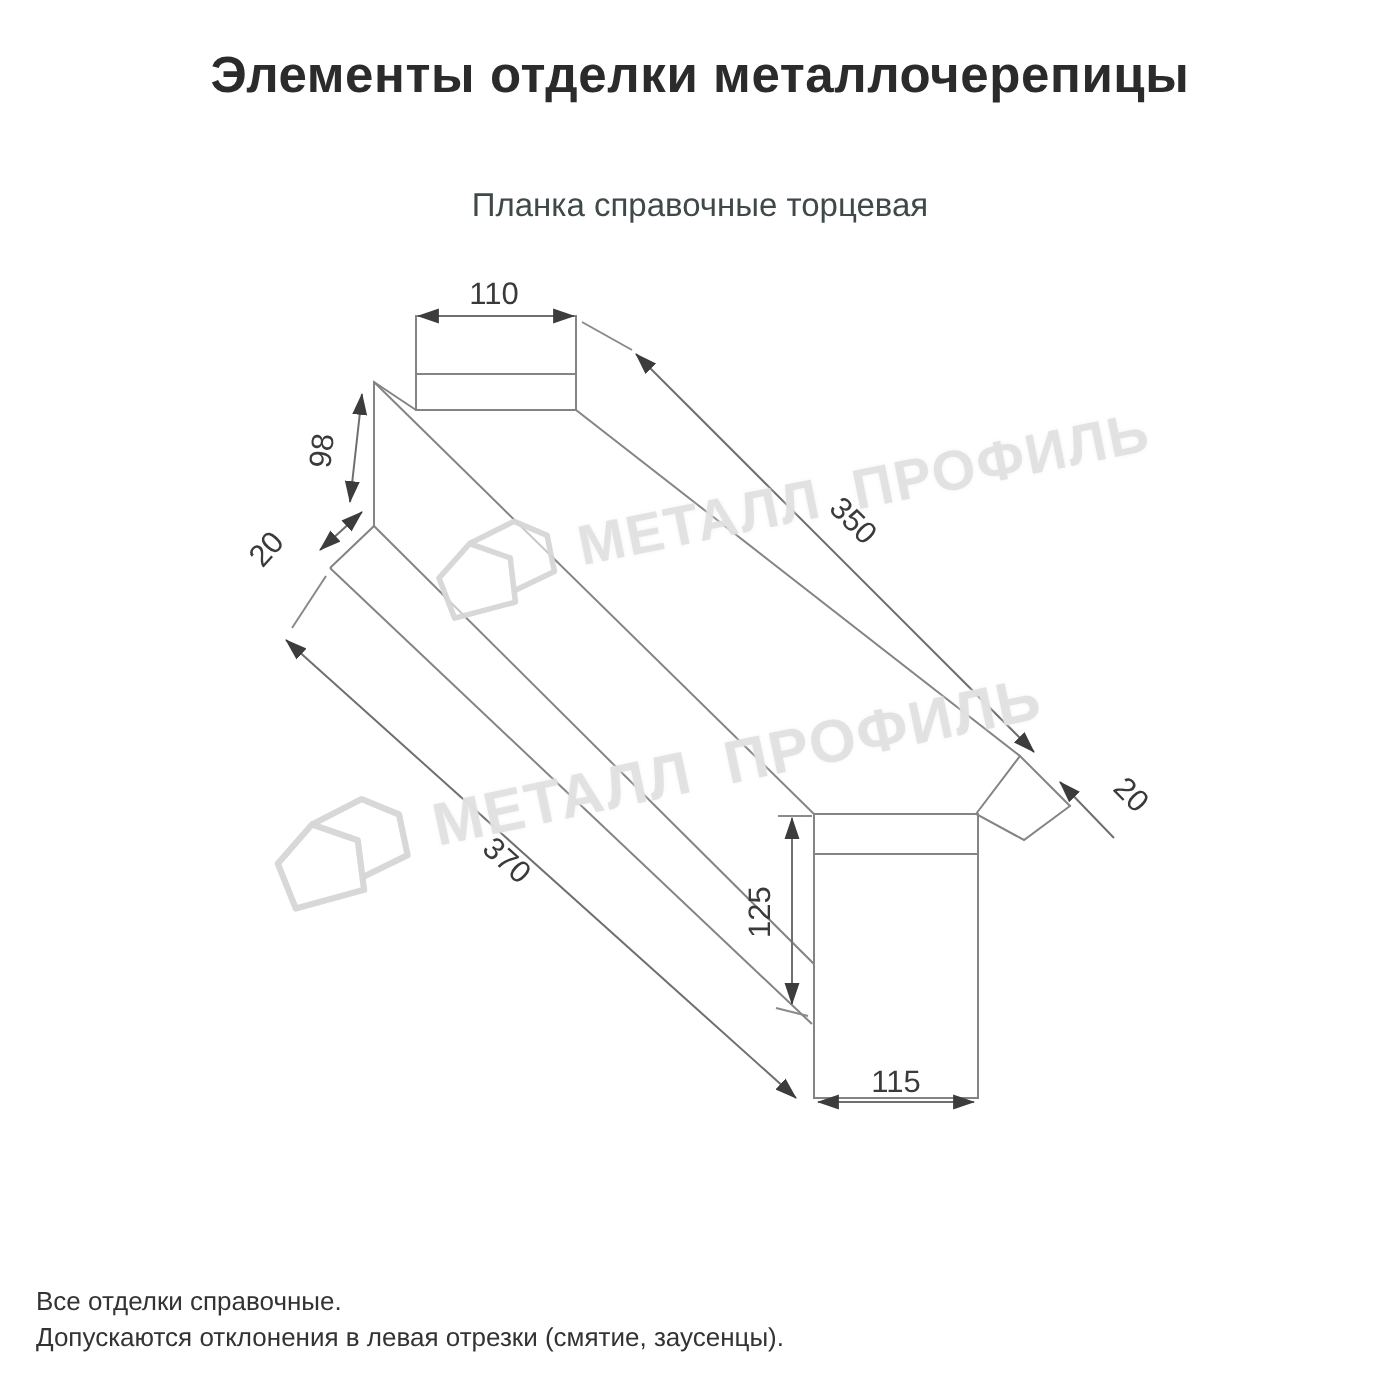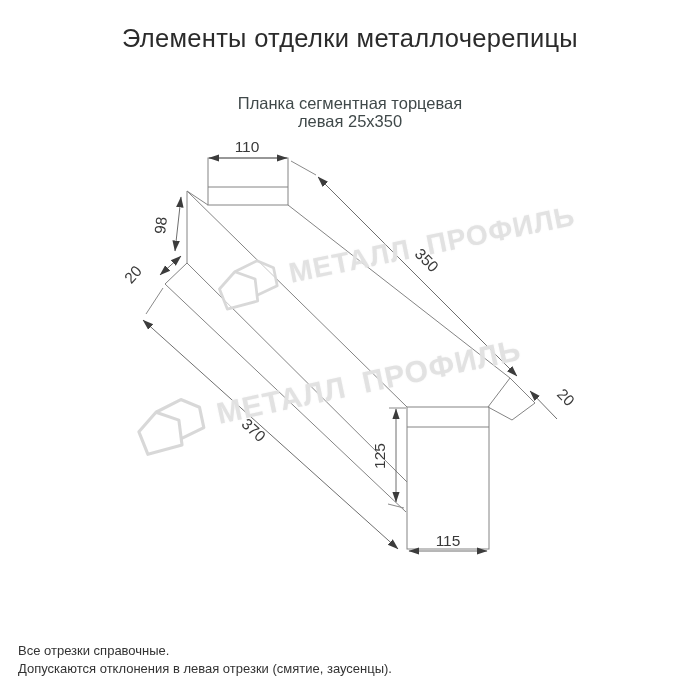--- a/index.html
+++ b/index.html
@@ -1,19 +1,19 @@
 <!DOCTYPE html>
 <html><head>
 <meta charset="utf-8">
 <style>
   html,body{margin:0;padding:0;background:#fff;}
   .page{position:relative;width:700px;height:700px;background:#ffffff;overflow:hidden;
         font-family:"Liberation Sans",sans-serif;}
   .title{position:absolute;left:0;top:24px;width:700px;text-align:center;
-         font-size:25.5px;font-weight:400;color:#2b2b2b;letter-spacing:.3px;}
+         font-size:25.5px;font-weight:700;color:#2b2b2b;letter-spacing:.3px;}
   .subtitle{position:absolute;left:0;top:94px;width:700px;text-align:center;
             font-size:16.5px;color:#40494a;line-height:18px;}
   .drawing-svg{position:absolute;left:0;top:0;z-index:1;}
   .part{stroke:#848484;stroke-width:1;fill:none;}
   .dimline{stroke:#6f6f6f;stroke-width:1;fill:none;}
   .extline{stroke:#8a8a8a;stroke-width:1;fill:none;}
   .dim{font-family:"Liberation Sans",sans-serif;font-size:15.5px;fill:#3a3a3a;text-anchor:middle;}
   .wm{position:absolute;display:flex;align-items:center;gap:10px;z-index:2;
       transform-origin:0 50%;pointer-events:none;}
   .wm-text{font-weight:bold;color:rgba(223,223,223,0.92);letter-spacing:1px;word-spacing:8px;
@@ -27,22 +27,21 @@
   .footer{position:absolute;left:18px;top:642px;font-size:13px;color:#333;line-height:18px;z-index:3;}
 </style>
 </head>
 <body>
 
 <div class="page">
 
   <div class="title">Элементы отделки металлочерепицы</div>
 
   <div class="subtitle">
-    <div>Планка сегментная торцевая</div>
-    <div>левая 25х350</div>
+    <div>Планка справочные торцевая</div>
   </div>
 
   <svg class="drawing-svg" width="700" height="700" viewBox="0 0 700 700">
     <defs>
       <marker id="ah" viewBox="0 0 10 10" refX="9.5" refY="5" markerWidth="11" markerHeight="11" orient="auto-start-reverse" markerUnits="userSpaceOnUse">
         <path d="M0,1.6 L10,5 L0,8.4 Z" fill="#3c3c3c"></path>
       </marker>
     </defs>
 
     <g>
@@ -113,17 +112,17 @@
 
   <div class="wm wm2">
     <svg class="house-svg" width="76" height="54" viewBox="0 0 70 52">
       <path class="house" d="M24,12 L50,5 L66,16 L66,36 L42,42"></path>
       <path class="house" d="M4,27 L24,12 L44,24 L42,48 L8,50 Z"></path>
     </svg>
     <span class="wm-text">МЕТАЛЛ ПРОФИЛЬ</span>
   </div>
 
   <div class="footer">
-    <div>Все отрезки справочные.</div>
+    <div>Все отделки справочные.</div>
     <div>Допускаются отклонения в левая отрезки (смятие, заусенцы).</div>
   </div>
 
 </div>
 
 </body></html>

